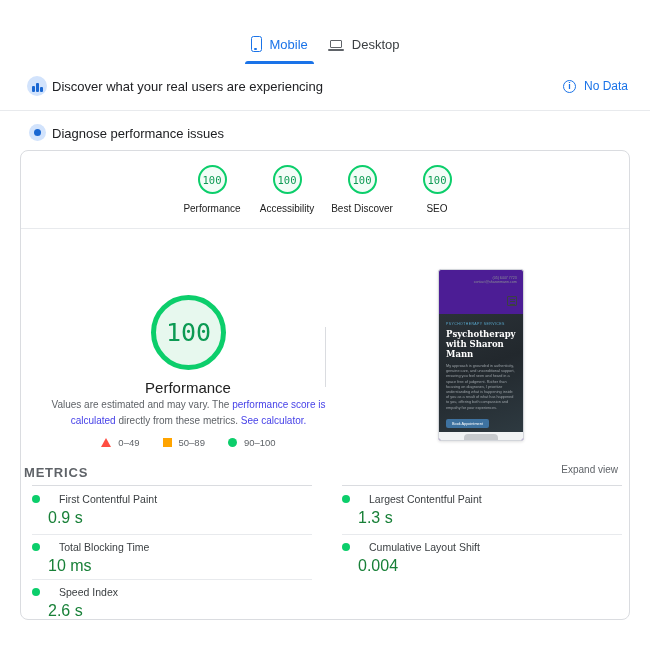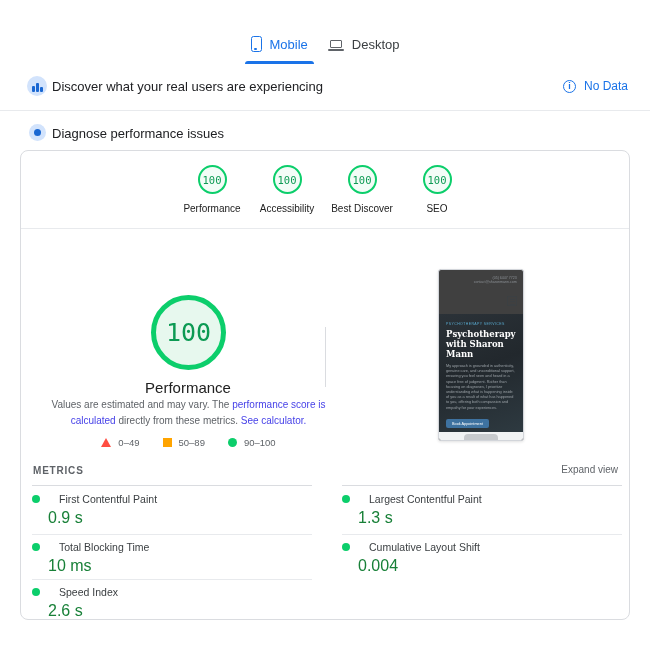--- a/index.html
+++ b/index.html
@@ -52,36 +52,36 @@
   .disclaimer { position:absolute; top:246px; left:15px; width:305px; text-align:center; font-size:10px; line-height:16px; color:#5f6368; }
   .disclaimer a { color:#4742e8; text-decoration:none; cursor:pointer; }
   .legend { position:absolute; top:286px; left:0; width:335px; display:flex; justify-content:center; gap:23px; font-size:9.5px; color:#5f6368; }
   .legend .item { display:flex; align-items:center; gap:7px; }
   .tri { width:0; height:0; border-left:5px solid transparent; border-right:5px solid transparent; border-bottom:9px solid #ff4e42; }
   .sq { width:9px; height:9px; background:#ffa400; }
   .dot-g { width:9px; height:9px; border-radius:50%; background:#0cce6b; }
   .vdivider { position:absolute; top:176px; left:304px; width:1px; height:60px; background:#dadce0; }
 
   
-  .thumb { position:absolute; top:118px; left:417px; width:86px; height:172px; background:#404040; border:1px solid #d2d5da;
+  .thumb { position:absolute; top:118px; left:417px; width:86px; height:172px; background:#4c1d95; border:1px solid #d2d5da;
            border-radius:3px; box-shadow:0 1px 3px rgba(0,0,0,.12); overflow:hidden; cursor:pointer; }
   .thumb-contact { position:absolute; top:5px; right:6px; text-align:right; font-size:4px; line-height:5px; color:#8a8f94; transform:scale(.9); transform-origin:top right; }
   .burger { position:absolute; top:26px; right:6px; width:10px; height:10px; border:1px solid #3c4043; border-radius:1px; }
   .burger i { display:block; height:1px; background:#3c4043; margin:1.5px 1.5px 0; }
   .hero { position:absolute; top:44px; left:0; width:100%; height:120px; background:linear-gradient(160deg,#2b3238 0%,#22282d 45%,#2e3a41 100%); padding:8px 7px; }
   .eyebrow { font-size:3.5px; letter-spacing:.4px; color:#58a8cd; text-transform:uppercase; }
   .hero h1 { font-family:"DejaVu Serif", serif; font-size:8.5px; line-height:10px; color:#fff; font-weight:700; margin-top:3px; }
   .hero p { font-size:3.8px; line-height:5.2px; color:#9aa1a6; margin-top:5px; }
   .cta { display:inline-block; margin-top:7px; background:#3e72a0; color:#fff; font-size:3.8px; padding:2.5px 6px; border-radius:2px; }
   .thumb-foot { position:absolute; bottom:0; left:0; width:100%; height:8px; background:#f1f3f4; }
   .thumb-foot i { position:absolute; bottom:0; left:50%; transform:translateX(-50%); width:34px; height:6px; background:#c7cacd; border-radius:4px 4px 0 0; }
 
   
   .metrics-head { position:absolute; top:310px; left:0; width:100%; height:22px; }
-  .metrics-title { position:absolute; left:12px; top:4px; font-size:10px; letter-spacing:.8px; color:#5f6368; font-weight:700; }
+  .metrics-title { position:absolute; left:3px; top:4px; font-size:13px; letter-spacing:.8px; color:#5f6368; font-weight:700; }
   .expand { position:absolute; right:11px; top:3px; font-size:10px; color:#5f6368; cursor:pointer;margin-left:43px; }
   .colrule { position:absolute; top:334px; height:1px; background:#dadce0; width:280px; }
   .colrule.l { left:11px; } .colrule.r { left:321px; }
   .metric { position:absolute; width:280px; }
   .metric .lab { display:flex; align-items:center; gap:19px; font-size:10.5px; color:#3c4043; }
   .metric .dot { width:8px; height:8px; border-radius:50%; background:#0cce6b; flex:none; }
   .metric .val { margin:4px 0 0 16px; font-size:16px; color:#188038; }
   .mrule { position:absolute; height:1px; background:#e8eaed; width:280px; }
 </style>
 </head>

